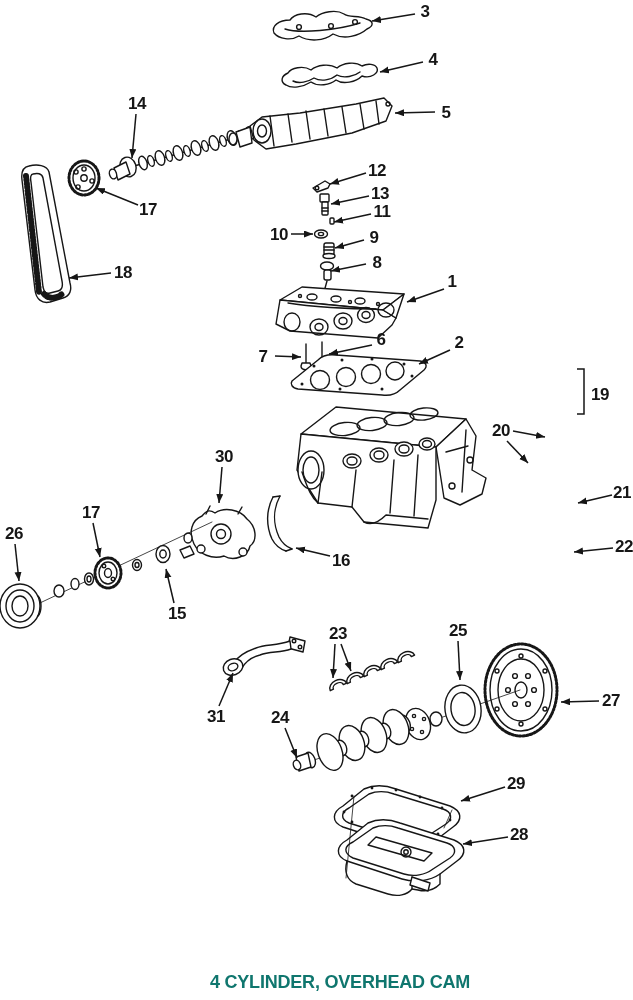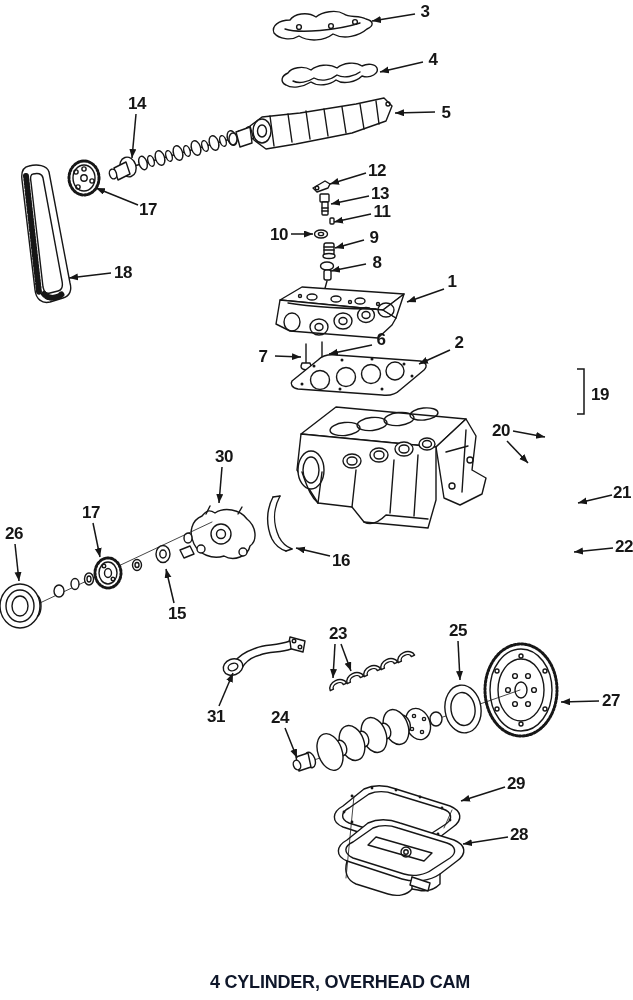--- a/index.html
+++ b/index.html
@@ -10,21 +10,21 @@
         fill:none;stroke:#161616;stroke-width:1.4;stroke-linecap:round;stroke-linejoin:round;}
   .parts .fw{fill:#ffffff;}
   .parts .thin{stroke-width:0.8;}
   .parts .teeth{stroke-dasharray:2 1.8;stroke-width:3;fill:#ffffff;}
   .parts .hatch{stroke-width:6;stroke-dasharray:1.2 2.4;}
   .parts .dot{fill:#161616;stroke:none;}
   .leader{stroke:#161616;stroke-width:1.5;fill:none;}
   text.callout{font-family:"Liberation Sans",sans-serif;font-weight:700;font-size:17px;
         letter-spacing:-0.5px;fill:#161616;text-anchor:middle;}
   .caption{position:absolute;left:340px;top:972px;transform:translateX(-50%);
-        font-weight:700;font-size:18px;letter-spacing:-0.2px;color:#0f172a;white-space:nowrap;}
+        font-weight:700;font-size:18px;letter-spacing:-0.2px;color:#0f766e;white-space:nowrap;}
 </style>
 </head>
 <body>
 
 <div class="page">
   <svg id="diagram-svg" class="diagram" width="633" height="1000" viewBox="0 0 633 1000">
     <defs>
       <marker id="ah" markerWidth="10" markerHeight="8" refX="9" refY="3.5" orient="auto" markerUnits="userSpaceOnUse">
         <path d="M0,0 L9,3.5 L0,7 Z" fill="#161616"></path>
       </marker>

